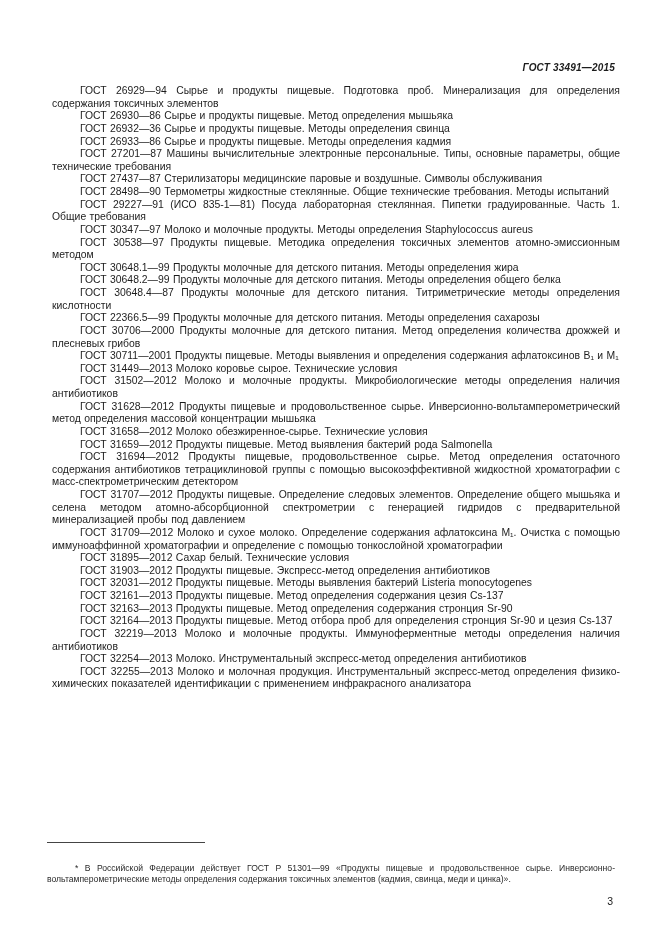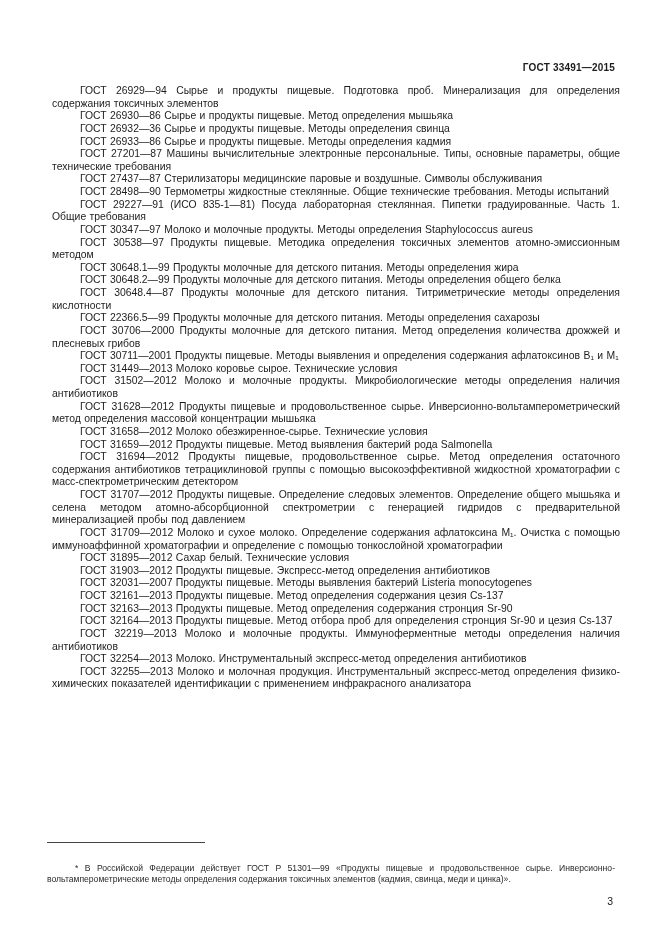--- a/index.html
+++ b/index.html
@@ -13,20 +13,21 @@
     color:#1c1c1c;
     overflow:hidden;
   }
   .doc-number {
     position:absolute;
     top:62px;
     right:46px;
     font-size:10px;
     font-weight:bold;
     letter-spacing:0.2px;
+    font-style:italic;
   }
   .refs {
     position:absolute;
     top:85px;
     left:52px;
     width:568px;
   }
   .refs p {
     font-size:10.4px;
     line-height:12.62px;
@@ -88,21 +89,21 @@
     <p>ГОСТ 31449—2013 Молоко коровье сырое. Технические условия</p>
     <p>ГОСТ 31502—2012 Молоко и молочные продукты. Микробиологические методы определения наличия антибиотиков</p>
     <p>ГОСТ 31628—2012 Продукты пищевые и продовольственное сырье. Инверсионно-вольтамперометрический метод определения массовой концентрации мышьяка</p>
     <p>ГОСТ 31658—2012 Молоко обезжиренное-сырье. Технические условия</p>
     <p>ГОСТ 31659—2012 Продукты пищевые. Метод выявления бактерий рода Salmonella</p>
     <p>ГОСТ 31694—2012 Продукты пищевые, продовольственное сырье. Метод определения остаточного содержания антибиотиков тетрациклиновой группы с помощью высокоэффективной жидкостной хроматографии с масс-спектрометрическим детектором</p>
     <p>ГОСТ 31707—2012 Продукты пищевые. Определение следовых элементов. Определение общего мышьяка и селена методом атомно-абсорбционной спектрометрии с генерацией гидридов с предварительной минерализацией пробы под давлением</p>
     <p>ГОСТ 31709—2012 Молоко и сухое молоко. Определение содержания афлатоксина М₁. Очистка с помощью иммуноаффинной хроматографии и определение с помощью тонкослойной хроматографии</p>
     <p>ГОСТ 31895—2012 Сахар белый. Технические условия</p>
     <p>ГОСТ 31903—2012 Продукты пищевые. Экспресс-метод определения антибиотиков</p>
-    <p>ГОСТ 32031—2007 Продукты пищевые. Методы выявления бактерий Listeria monocytogenes</p>
+    <p>ГОСТ 32031—2012 Продукты пищевые. Методы выявления бактерий Listeria monocytogenes</p>
     <p>ГОСТ 32161—2013 Продукты пищевые. Метод определения содержания цезия Cs-137</p>
     <p>ГОСТ 32163—2013 Продукты пищевые. Метод определения содержания стронция Sr-90</p>
     <p>ГОСТ 32164—2013 Продукты пищевые. Метод отбора проб для определения стронция Sr-90 и цезия Cs-137</p>
     <p>ГОСТ 32219—2013 Молоко и молочные продукты. Иммуноферментные методы определения наличия антибиотиков</p>
     <p>ГОСТ 32254—2013 Молоко. Инструментальный экспресс-метод определения антибиотиков</p>
     <p>ГОСТ 32255—2013 Молоко и молочная продукция. Инструментальный экспресс-метод определения физико-химических показателей идентификации с применением инфракрасного анализатора</p>
   </div>
 
   <div class="footnote-block">
     <div class="footnote-divider"></div>

